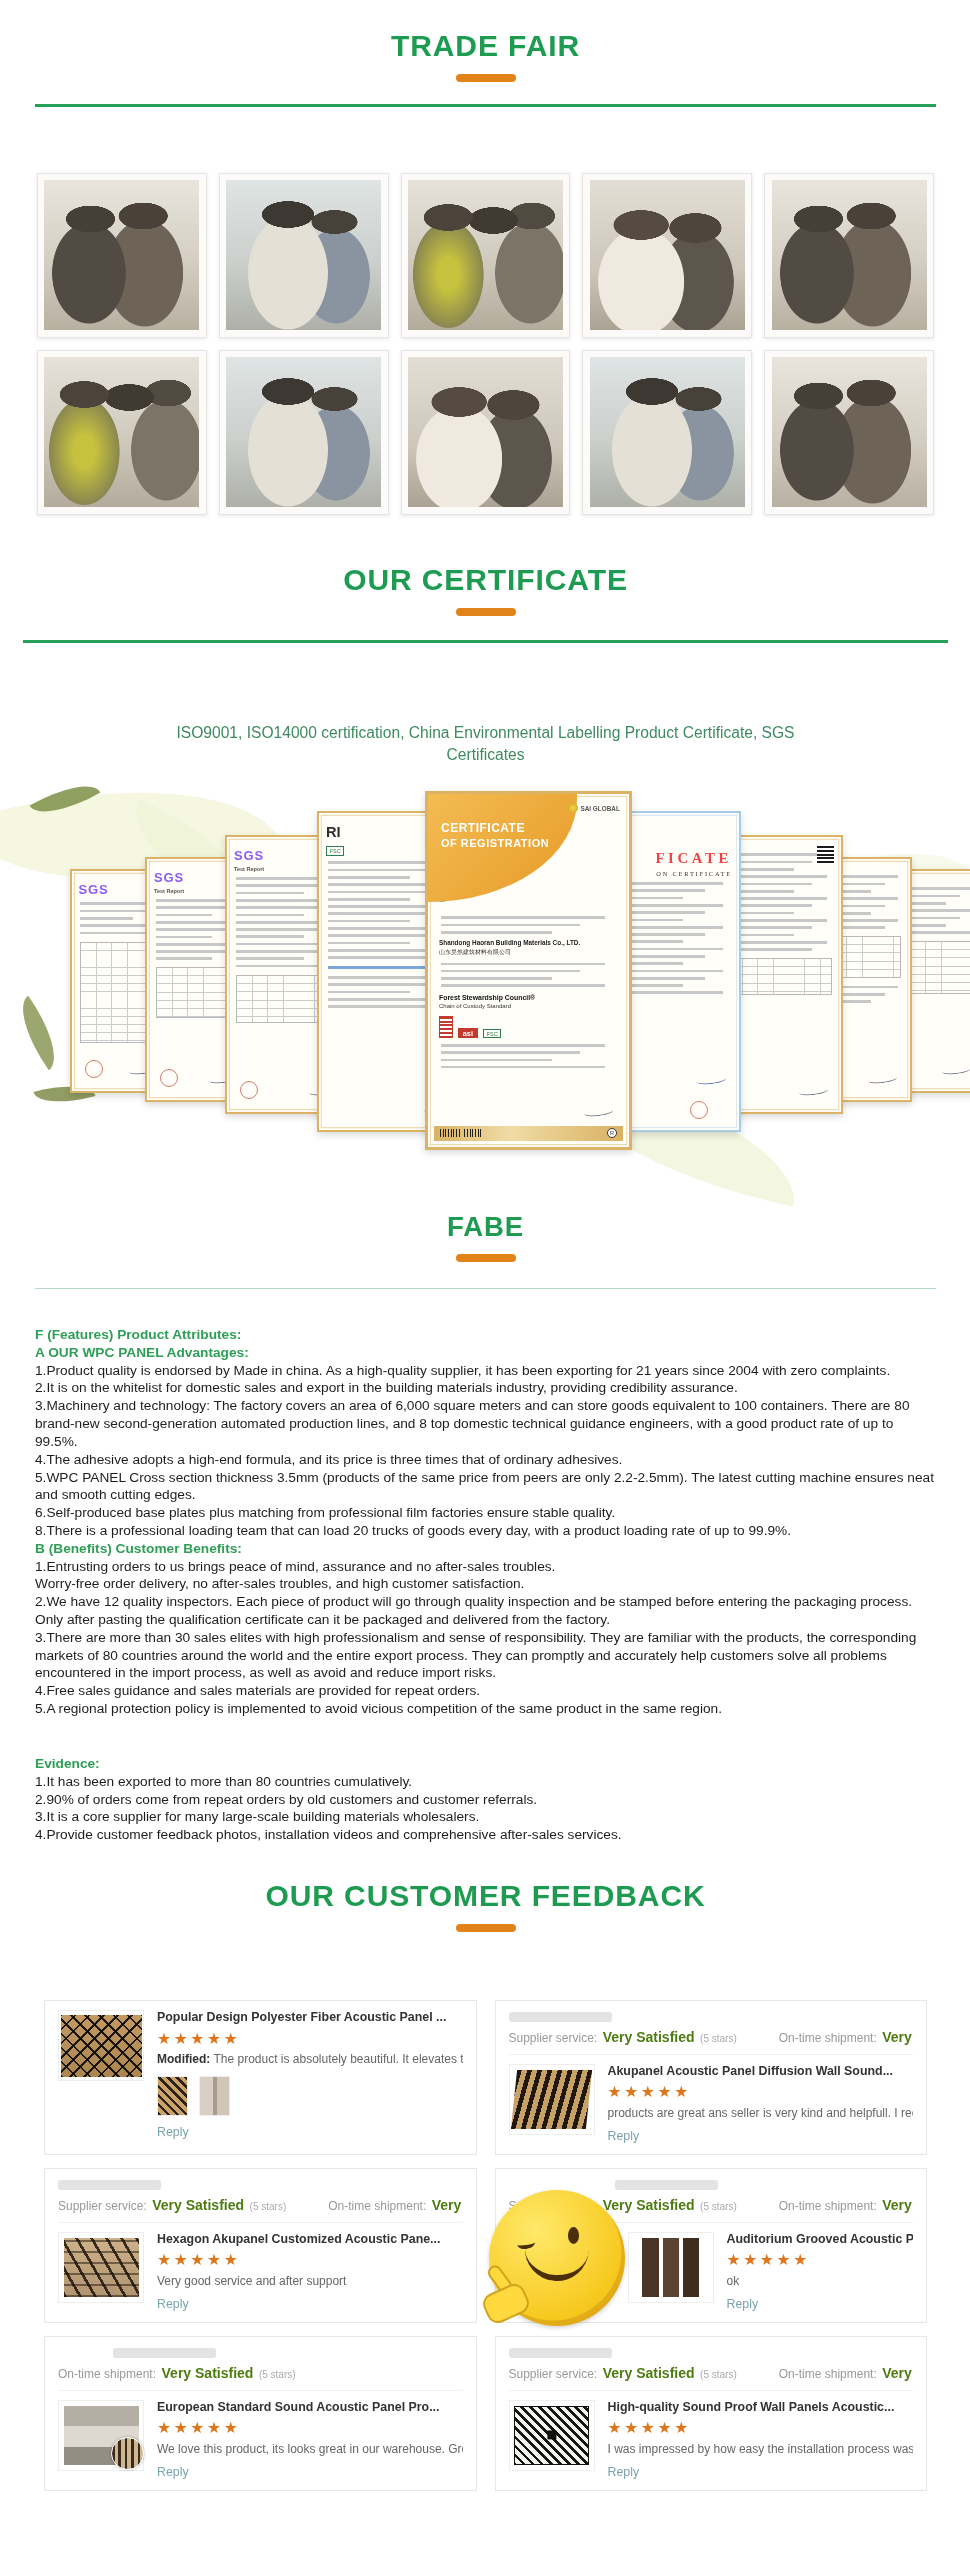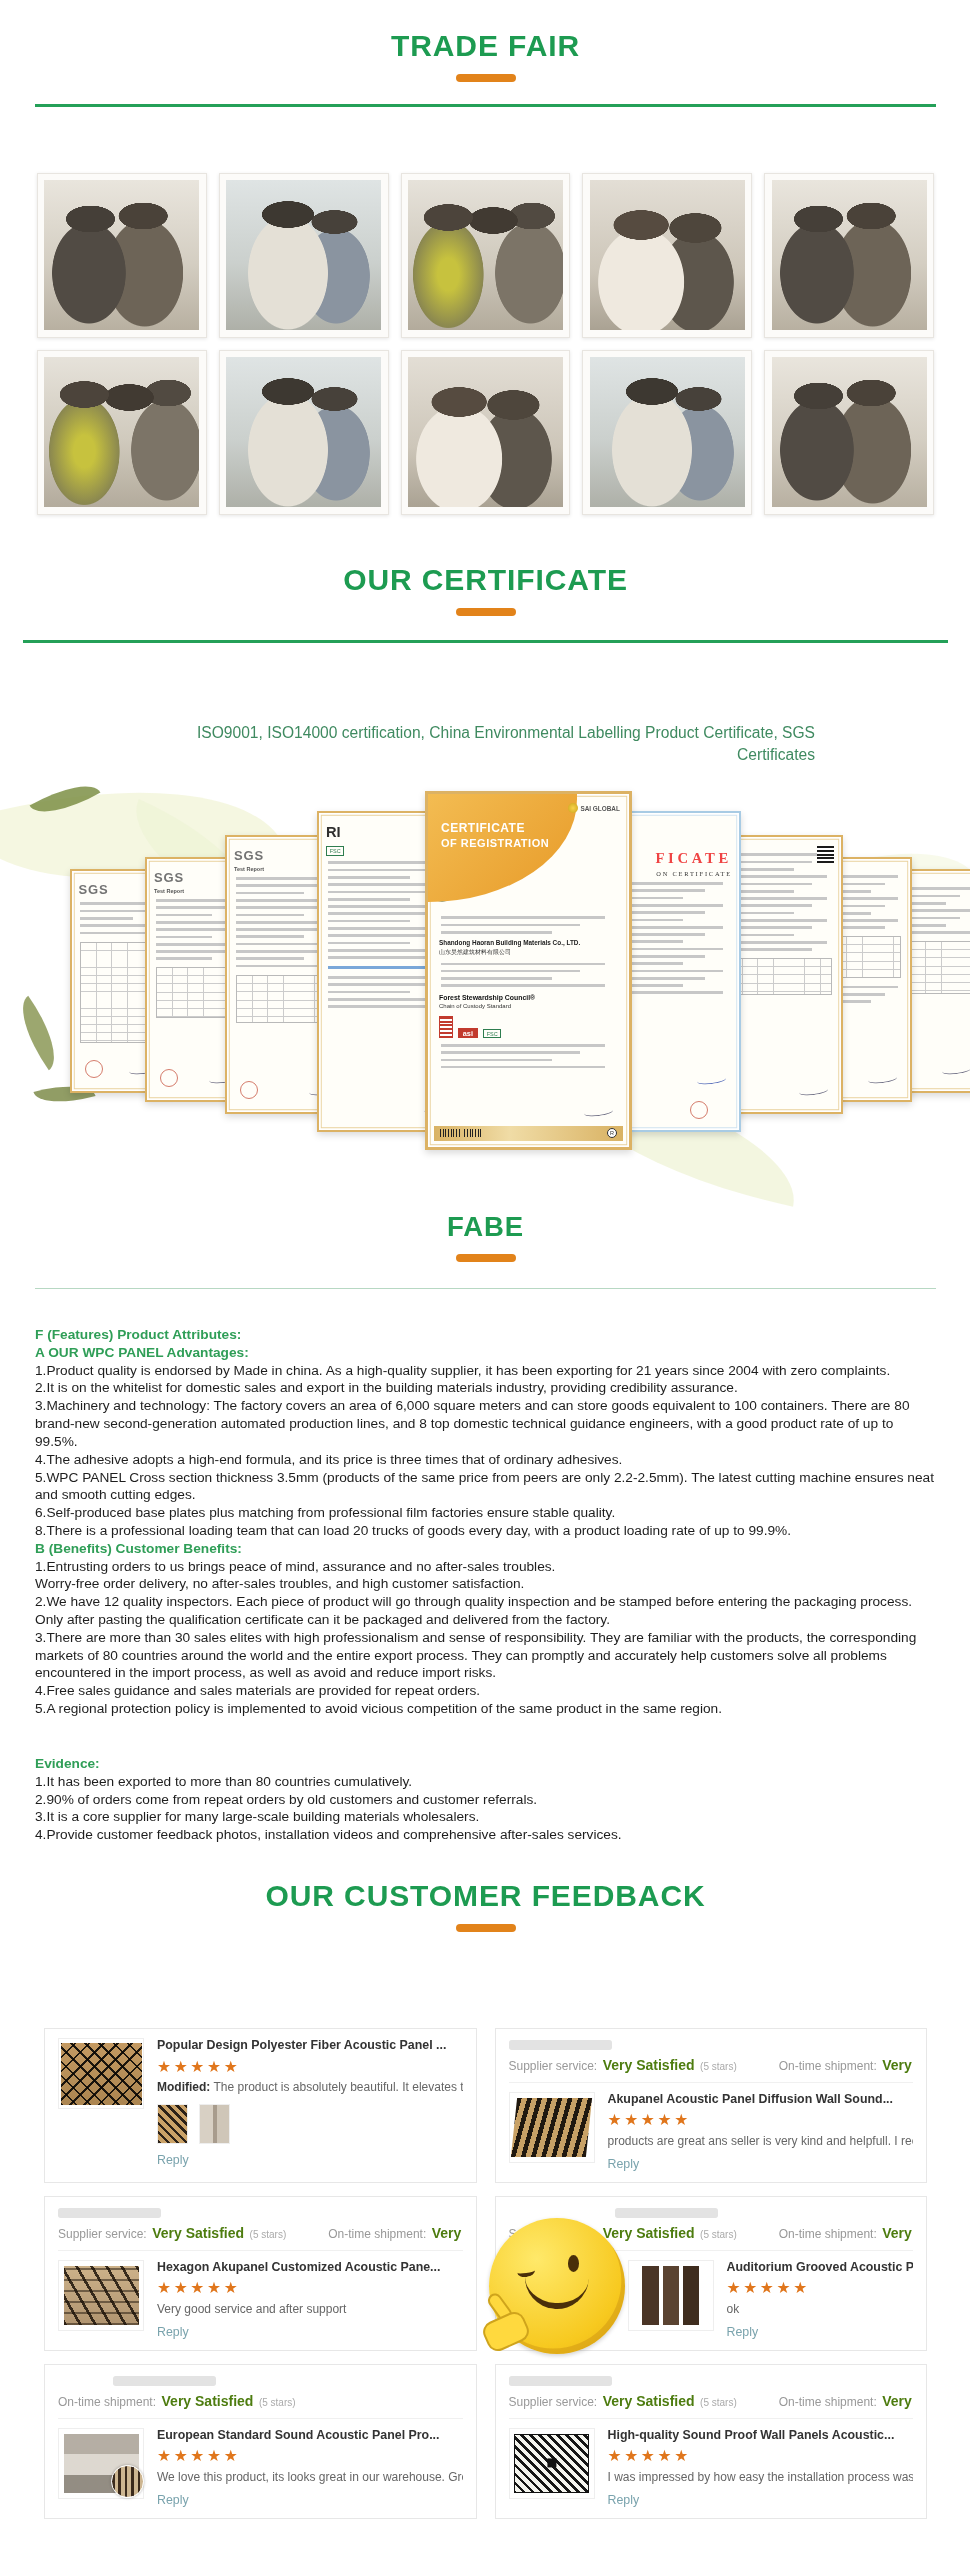--- a/index.html
+++ b/index.html
@@ -37,21 +37,21 @@
     radial-gradient(ellipse 23% 34% at 79% 62%, #7c7467 98%, transparent),
     linear-gradient(180deg,#e6e2da 0%,#d0cabd 55%,#b3ab9c 100%); }
   .ph-d { background:
     radial-gradient(ellipse 18% 10% at 33% 30%, #564b40 98%, transparent),
     radial-gradient(ellipse 28% 36% at 33% 68%, #efe9df 98%, transparent),
     radial-gradient(ellipse 17% 10% at 68% 32%, #4e463c 98%, transparent),
     radial-gradient(ellipse 24% 34% at 69% 68%, #5d564c 98%, transparent),
     linear-gradient(180deg,#e3ded5 0%,#cdc6b9 60%,#aaa293 100%); }
 
   
-  .iso-sub { width:659px; margin:79px auto 0; text-align:right; color:#3f8a60; font-size:15.6px; line-height:1.45; }
+  .iso-sub { width:659px; margin:79px auto 0; text-align:center; color:#3f8a60; font-size:15.6px; line-height:1.45; }
 
   
   .cert-fan { position:relative; margin-top:24px; height:396px; }
   .leaf { position:absolute; border-radius:0 100% 0 100%; z-index:0; }
   .leaf-p1 { left:-27.5px; top:-14.7px; width:302px; height:119px; background:#f2f5da; transform:rotate(-16deg); opacity:.8; }
   .leaf-p2 { left:119px; top:37px; width:156px; height:64px; background:#eef3d6; transform:rotate(24deg); opacity:.7; }
   .leaf-d1 { left:31px; top:-3.7px; width:68px; height:24px; background:#7d8f45; transform:rotate(-30deg); opacity:.85; }
   .leaf-d2 { left:1.8px; top:229px; width:73px; height:26px; background:#83914b; transform:rotate(55deg); opacity:.8; }
   .leaf-d3 { left:35px; top:293px; width:59px; height:20px; background:#76853f; transform:rotate(-15deg); opacity:.8; }
   .leaf-p3 { left:549px; top:302px; width:256px; height:88px; background:#f0f4d8; transform:rotate(12deg); opacity:.8; }
@@ -61,21 +61,21 @@
   .c1 { left:27.5px;  top:78px; width:103px; height:224px; z-index:1; }
   .c2 { left:103px; top:66px; width:108px; height:245px; z-index:2; }
   .c3 { left:183px; top:44px; width:128px; height:279px; z-index:3; }
   .c4 { left:275px; top:20px; width:151px; height:321px; z-index:4; }
   .c5 { left:383px; top:0;    width:207px; height:359px; z-index:9; border-width:3.7px; }
   .c6 { left:548px; top:20px; width:151px; height:321px; z-index:4; border-color:#a8cbe4; box-shadow:inset 0 0 0 1.8px #fff, inset 0 0 0 2.7px #cfe2f0, 0 2.7px 7.3px rgba(0,0,0,.15); }
   .c7 { left:673px; top:44px; width:128px; height:279px; z-index:3; }
   .c8 { left:762px; top:66px; width:108px; height:245px; z-index:2; }
   .c9 { left:841px; top:78px; width:103px; height:224px; z-index:1; }
 
-  .sgs-logo { font-weight:700; font-size:13px; letter-spacing:0.9px; color:#737373; }
+  .sgs-logo { font-weight:700; font-size:13px; letter-spacing:0.9px; color:#8b5cf6; }
   .report-lab { font-size:5.5px; font-weight:700; color:#555; margin-top:2.7px; }
   .lines { margin-top:5.5px; }
   .lines .ln { height:2.7px; background:#c7c7c7; margin:4.6px 1.8px; }
   .lines .ln:nth-child(3n)   { width:62%; }
   .lines .ln:nth-child(3n+1) { width:92%; }
   .lines .ln:nth-child(3n+2) { width:78%; }
   .ctable { margin:7.3px 1.8px; height:77px; border:0.9px solid #b9b9b9;
     background:repeating-linear-gradient(180deg, transparent 0 7.3px, #ccc 7.3px 8.2px),
                repeating-linear-gradient(90deg, transparent 0 14.7px, #ccc 14.7px 15.6px); }
   .seal { position:absolute; bottom:13px; left:13px; width:18.3px; height:18.3px; border:1.8px solid #c2452f; border-radius:50%; opacity:.7; }
@@ -114,21 +114,21 @@
   .c6 .sub-serif { font-family:"Liberation Serif", serif; font-size:6.4px; letter-spacing:1.8px; color:#333; text-align:right; margin-top:2.7px; white-space:nowrap; overflow:hidden; }
   .c6 .seal { left:auto; right:31px; bottom:11px; }
 
   
   .fabe-text { margin:37px 35px 0; font-size:13.7px; line-height:1.3; color:#1e1e1e; }
   .fb-line { margin:0; }
   .fh { color:#2f9e57; font-weight:700; }
   .fh.evidence { margin-top:37px; }
 
   
-  .feedback-grid { position:relative; margin:96px 44px 0; display:grid; grid-template-columns:1fr 1fr; gap:13px 18px; }
+  .feedback-grid { position:relative; margin:68px 44px 0; display:grid; grid-template-columns:1fr 1fr; gap:13px 18px; }
   .fb-card { background:#fff; border:0.9px solid #e7e7e7; padding:9.2px 13px 11px; overflow:hidden; min-height:139px; }
   .pill { width:103px; height:10px; background:#e3e3e3; border-radius:2.7px; margin:1.8px 0 7.3px; }
   .fb-head { display:flex; align-items:baseline; gap:5.5px; font-size:12px; color:#999; white-space:nowrap; overflow:hidden; border-bottom:0.9px solid #f0f0f0; padding-bottom:8.2px; margin-bottom:9.2px; }
   .fb-head b { color:#4d7c0f; font-size:14px; }
   .fb-head .note { font-size:10px; color:#aaa; }
   .fb-head .gapper { width:31px; flex:0 0 auto; }
   .prod-row { display:flex; gap:13px; }
   .thumb { flex:0 0 auto; width:86px; height:71px; border:0.9px solid #eee; background:#fff; display:flex; align-items:center; justify-content:center; }
   .thumb-img { width:75px; height:59px; }
   .t-diamond { width:81px; height:62px; background:

